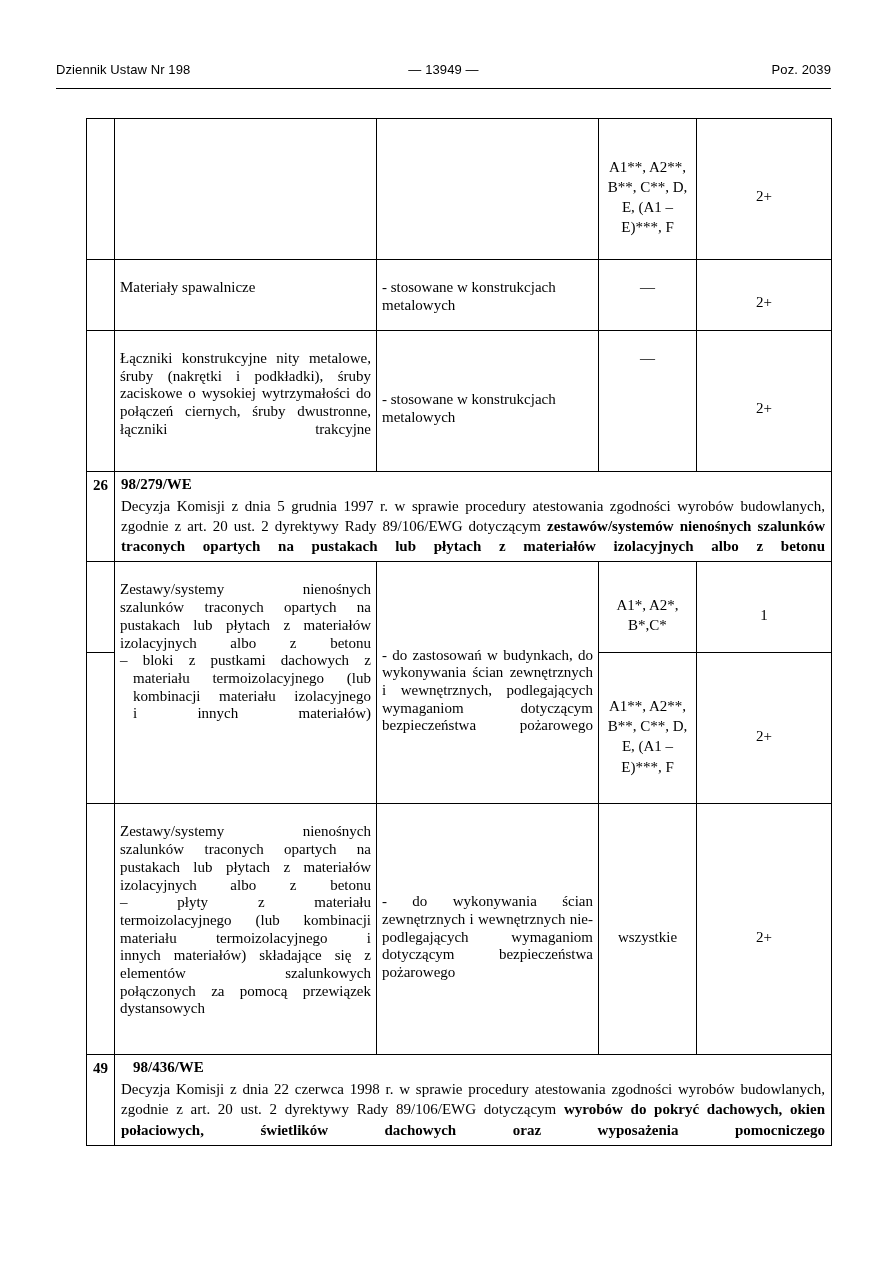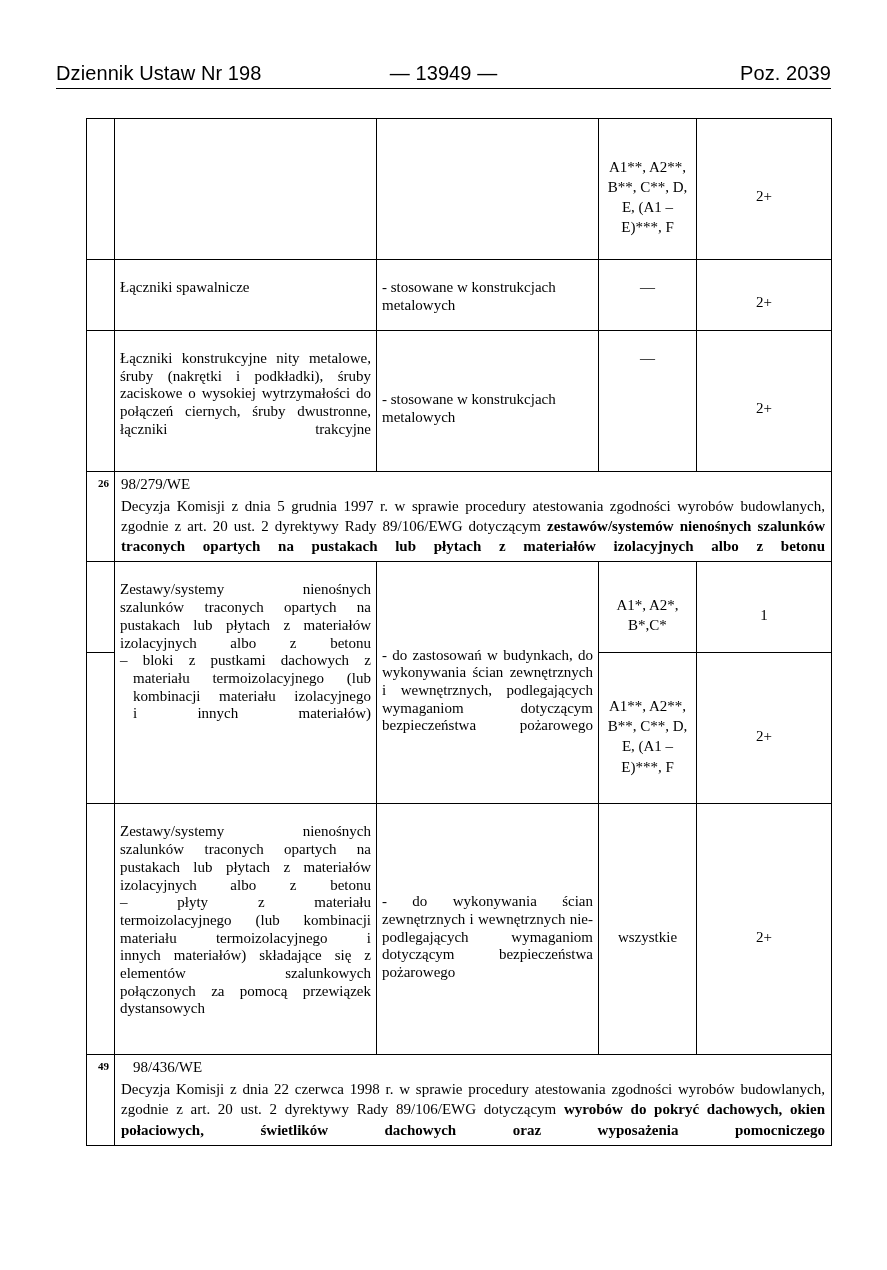--- a/index.html
+++ b/index.html
@@ -26,21 +26,21 @@
   .page-header {
     position: absolute;
     top: 62px;
     left: 56px;
     right: 56px;
     height: 24px;
     display: flex;
     align-items: flex-start;
     justify-content: space-between;
     font-family: "Liberation Sans", sans-serif;
-    font-size: 20px;
+    font-size: 13px;
     letter-spacing: 0.1px;
   }
   .page-header .hdr-center {
     position: absolute;
     left: 50%;
     transform: translateX(-50%);
     white-space: nowrap;
   }
   .header-rule {
     position: absolute;
@@ -66,41 +66,41 @@
     vertical-align: top;
     padding: 19px 5px 3px 5px;
   }
   .col-num   { width: 28px; }
   .col-prod  { width: 262px; }
   .col-use   { width: 222px; }
   .col-sys   { width: 98px; }
   .col-att   { width: 135px; }
 
   td.c-num {
-    text-align: right;
+    text-align: center;
     font-weight: bold;
-    font-size: 11px;
+    font-size: 15px;
     padding-top: 5px;
   }
   td.c-sys {
     text-align: center;
     font-size: 15px;
     line-height: 1.35;
   }
   td.c-att {
     text-align: center;
     font-size: 15px;
     vertical-align: middle;
   }
   td.c-mid { vertical-align: middle; }
 
   .dash-cell { text-align: center; vertical-align: middle; font-size: 15px; }
 
   .bold { font-weight: bold; }
-  .title-line { font-weight: normal; }
+  .title-line { font-weight: bold; }
   .para-jf { text-align: justify; text-align-last: justify; }
 
   .spread { text-align: justify; text-align-last: justify; }
 </style>
 </head>
 <body>
 
 <div class="page">
 
   <div class="page-header">
@@ -123,21 +123,21 @@
       <tr>
         <td class="c-num"></td>
         <td style="height:118px;"></td>
         <td></td>
         <td class="c-sys c-mid" style="white-space:pre-line;">A1**, A2**, B**, C**, D, E, (A1 – E)***, F</td>
         <td class="c-att">2+</td>
       </tr>
 
       <tr>
         <td class="c-num"></td>
-        <td style="height:48px;">Łączniki spawalnicze</td>
+        <td style="height:48px;">Materiały spawalnicze</td>
         <td>- stosowane w konstrukcjach metalowych</td>
         <td class="dash-cell">—</td>
         <td class="c-att">2+</td>
       </tr>
 
       <tr>
         <td class="c-num"></td>
         <td class="spread" style="height:118px;margin-left:12px;">Łączniki konstrukcyjne nity metalowe, śruby (nakrętki i podkładki), śruby zaciskowe o wysokiej wytrzymałości do połączeń ciernych, śruby dwustronne, łączniki trakcyjne</td>
         <td class="c-mid">- stosowane w konstrukcjach metalowych</td>
         <td class="dash-cell">—</td>

